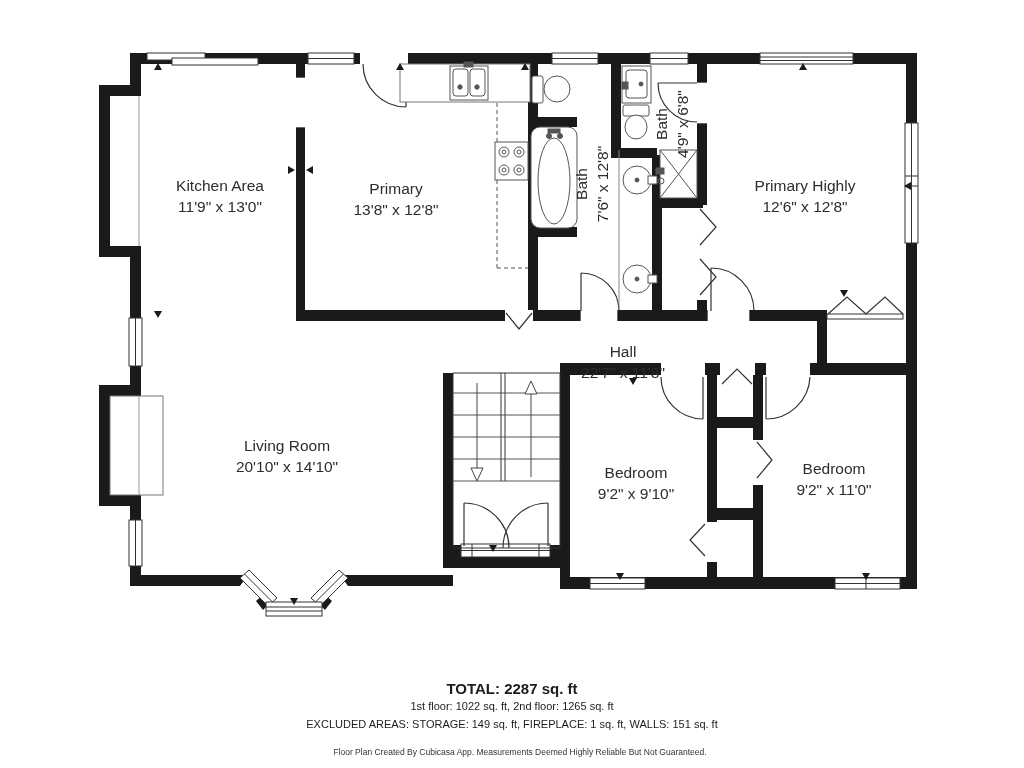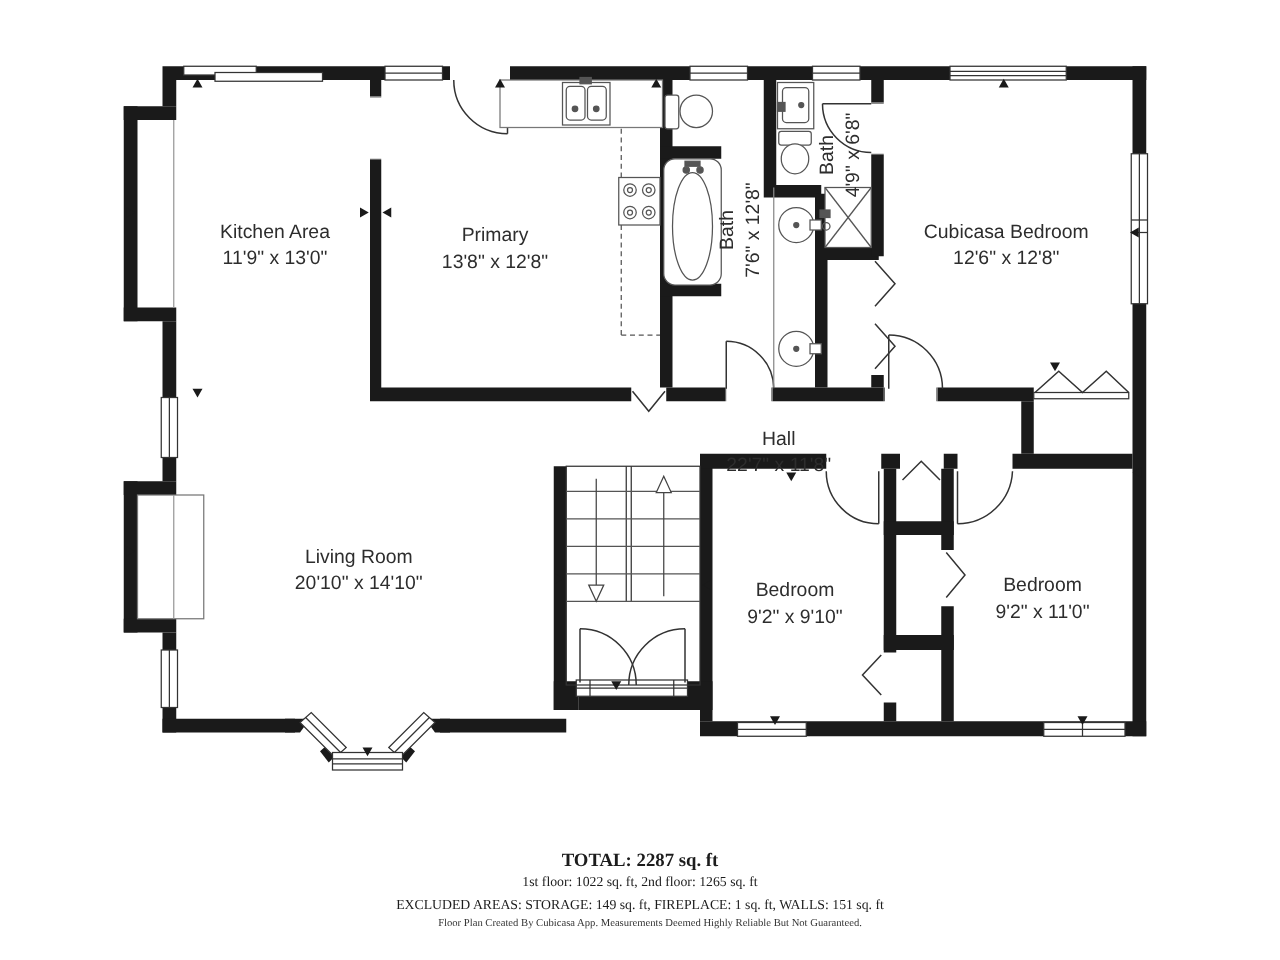--- a/index.html
+++ b/index.html
@@ -2,24 +2,24 @@
 <html><head>
 <meta charset="utf-8">
 <style>
   html,body{margin:0;padding:0;background:#fff;}
   #stage{position:relative;width:1024px;height:768px;background:#ffffff;overflow:hidden;
          font-family:"Liberation Sans","DejaVu Sans",sans-serif;}
   #plan-svg{position:absolute;left:0;top:0;}
   .room-label{position:absolute;transform:translate(-50%,-50%);text-align:center;
               color:#2d2d2d;font-size:15.5px;line-height:21px;white-space:nowrap;}
   .room-label.rot{transform:translate(-50%,-50%) rotate(-90deg);}
-  .footer{position:absolute;left:0;top:680px;width:1024px;text-align:center;color:#1c1c1c;font-family:Liberation Serif, serif;}
+  .footer{position:absolute;left:0;top:680px;width:1024px;text-align:center;color:#1c1c1c;}
   .footer .f-total{font-size:15px;font-weight:bold;line-height:18px;}
   .footer .f-floors,.footer .f-excluded{font-size:11px;line-height:17.5px;}
-  .footer .f-disclaimer{font-size:8.5px;color:#333;padding-left:16px;}
+  .footer .f-disclaimer{font-size:8.5px;margin-top:14px;color:#333;padding-left:16px;}
 </style>
 </head>
 <body>
 
 <div id="stage">
 
 <svg id="plan-svg" width="1024" height="768" viewBox="0 0 1024 768">
 
   <g fill="#1a1a1a" stroke="none">
     <rect x="130" y="53" width="787" height="11"></rect>
@@ -261,21 +261,21 @@
 </div>
 <div class="room-label rot" style="left:592px;top:184px">
   <div>Bath</div>
   <div>7'6" x 12'8"</div>
 </div>
 <div class="room-label rot" style="left:672px;top:124px">
   <div>Bath</div>
   <div>4'9" x 6'8"</div>
 </div>
 <div class="room-label" style="left:805px;top:196px">
-  <div>Cubicasa Bedroom</div>
+  <div>Primary Highly</div>
   <div>12'6" x 12'8"</div>
 </div>
 <div class="room-label" style="left:623px;top:362px">
   <div>Hall</div>
   <div>22'7" x 11'8"</div>
 </div>
 <div class="room-label" style="left:287px;top:456px">
   <div>Living Room</div>
   <div>20'10" x 14'10"</div>
 </div>

